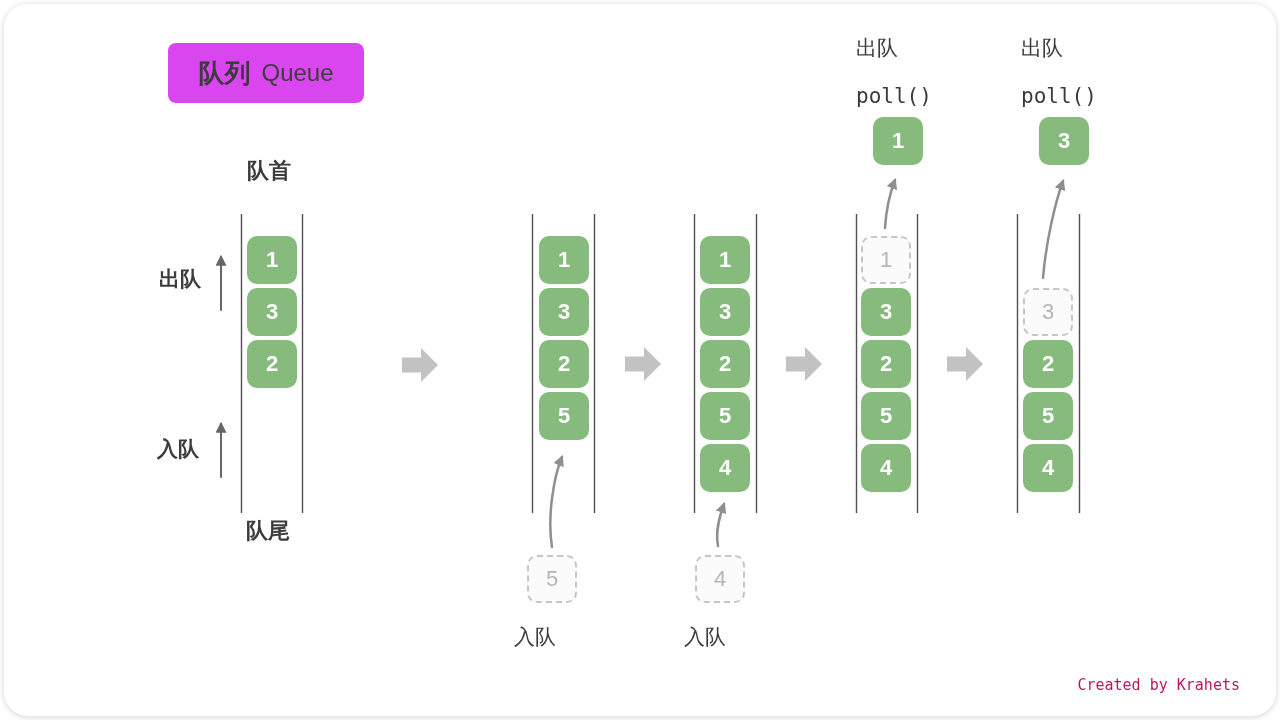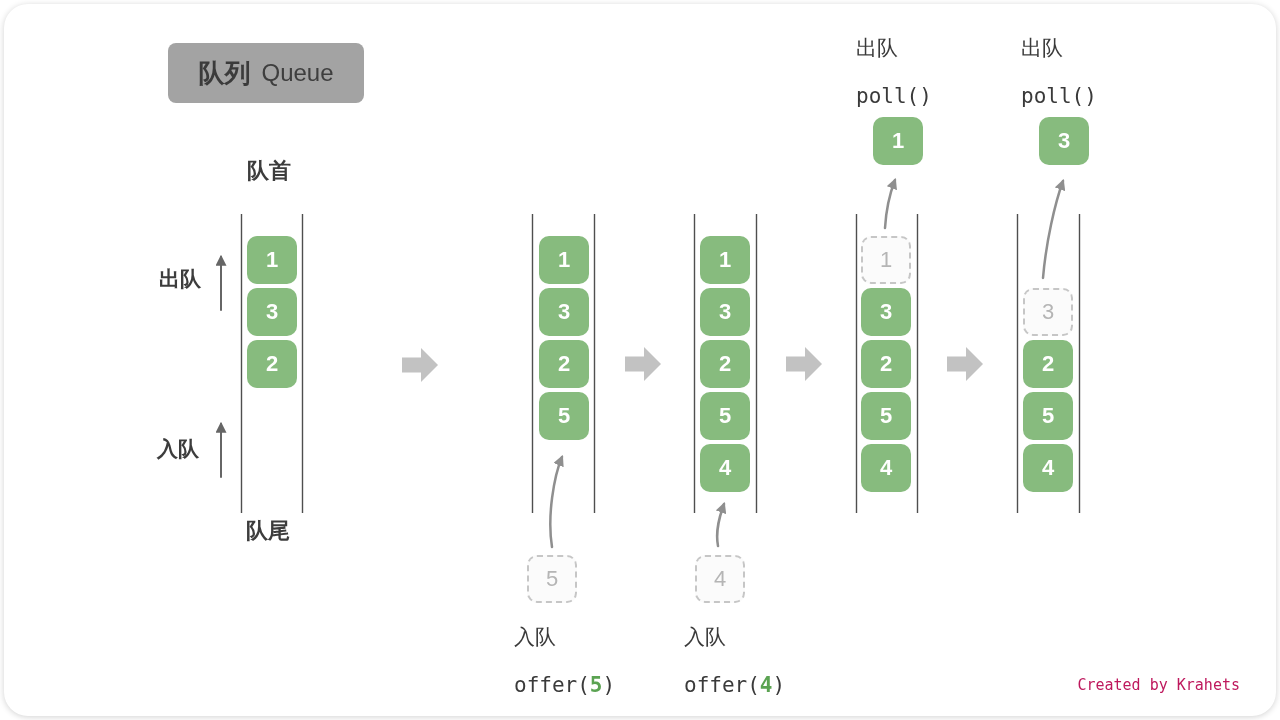--- a/index.html
+++ b/index.html
@@ -1,21 +1,21 @@
 <!DOCTYPE html>
 <html><head>
 <meta charset="utf-8">
 <style>
   html,body{margin:0;padding:0;width:1280px;height:720px;background:#ffffff;overflow:hidden;
     font-family:"Liberation Sans",sans-serif;}
   .canvas{position:absolute;left:4px;top:4px;right:4px;bottom:4px;background:#fff;
     border-radius:24px;box-shadow:0 1px 6px rgba(0,0,0,.18);}
 
   
-  .title-box{position:absolute;left:164px;top:39px;width:196px;height:60px;background:#a3a3a3;
+  .title-box{position:absolute;left:164px;top:39px;width:196px;height:60px;background:#d946ef;
     border-radius:8px;display:flex;align-items:center;justify-content:center;gap:11px;}
   .title-cn{font-size:26px;font-weight:700;color:#3B3B3B;}
   .title-en{font-family:Liberation Sans, sans-serif;font-size:24px;color:#3E3E3E;}
 
   
   .side-lbl{position:absolute;font-size:21px;font-weight:700;color:#3C3C3C;white-space:nowrap;font-family:Liberation Mono, monospace;}
 
   
   .cell{position:absolute;width:50px;height:48px;box-sizing:border-box;border-radius:10px;
     background:#87BB7E;color:#FFFFFF;font-size:22px;font-weight:600;
@@ -100,32 +100,30 @@
   <div class="cell" style="left:243px;top:284px;">3</div>
   <div class="cell" style="left:243px;top:336px;">2</div>
 
   <div class="cell" style="left:535px;top:232px;">1</div>
   <div class="cell" style="left:535px;top:284px;">3</div>
   <div class="cell" style="left:535px;top:336px;">2</div>
   <div class="cell" style="left:535px;top:388px;">5</div>
   <div class="cell ghost" style="left:523px;top:551px;">5</div>
   <div class="op-label" style="left:510px;top:614px;">
     <div class="cn">入队</div>
-    <div class="fn"><span>offer(</span><span class="arg">5</span><span>)</span></div>
   </div>
 
   <div class="cell" style="left:696px;top:232px;">1</div>
   <div class="cell" style="left:696px;top:284px;">3</div>
   <div class="cell" style="left:696px;top:336px;">2</div>
   <div class="cell" style="left:696px;top:388px;">5</div>
   <div class="cell" style="left:696px;top:440px;">4</div>
   <div class="cell ghost" style="left:691px;top:551px;">4</div>
   <div class="op-label" style="left:680px;top:614px;">
     <div class="cn">入队</div>
-    <div class="fn"><span>offer(</span><span class="arg">4</span><span>)</span></div>
   </div>
 
   <div class="op-label" style="left:852px;top:25px;">
     <div class="cn">出队</div>
     <div class="fn">poll()</div>
   </div>
   <div class="cell" style="left:869px;top:113px;">1</div>
   <div class="cell ghost" style="left:857px;top:232px;">1</div>
   <div class="cell" style="left:857px;top:284px;">3</div>
   <div class="cell" style="left:857px;top:336px;">2</div>

